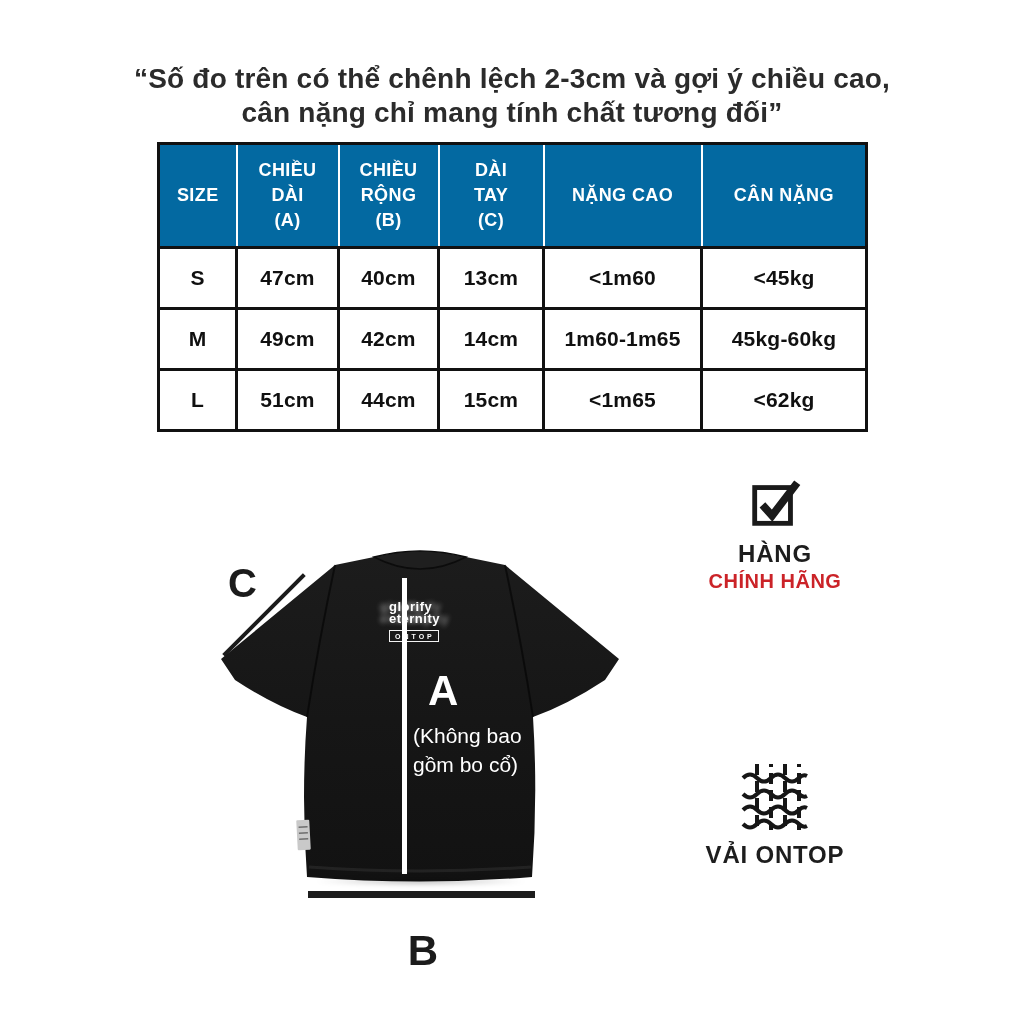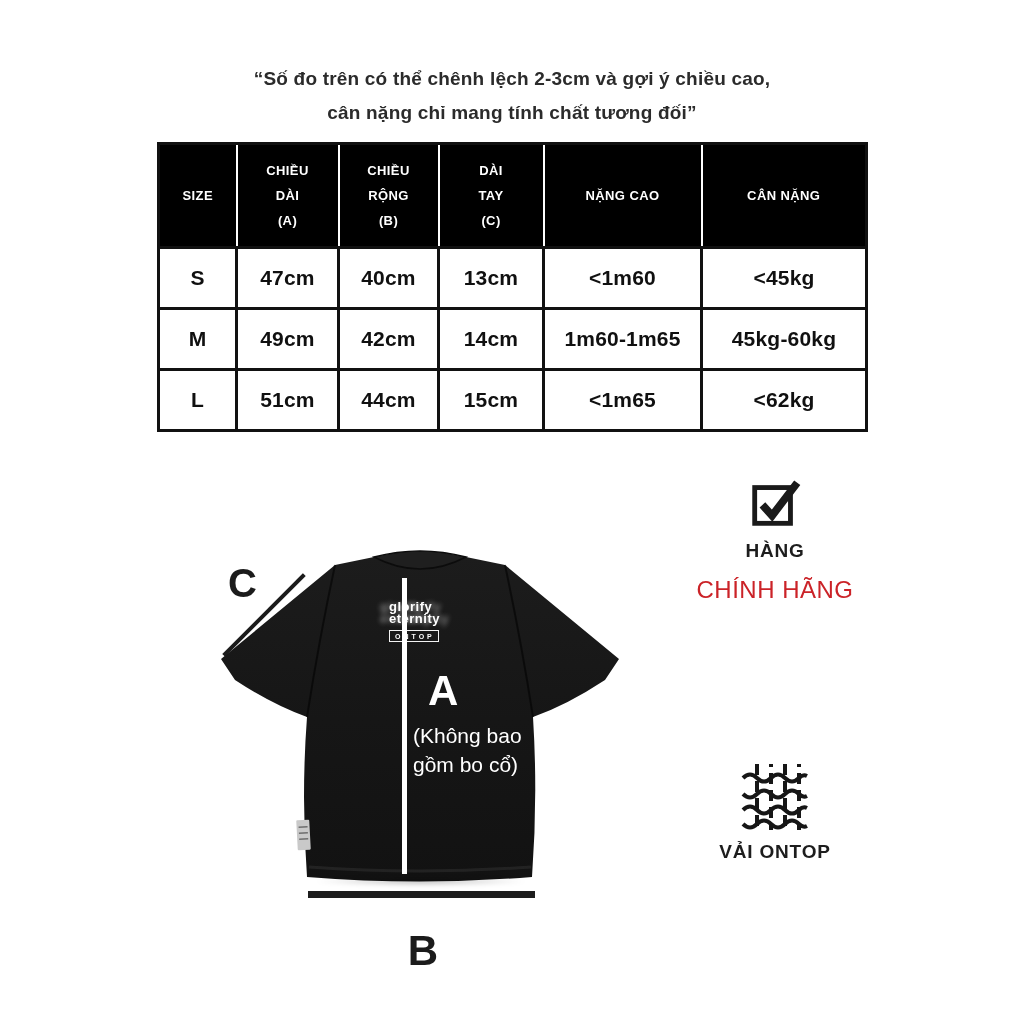--- a/index.html
+++ b/index.html
@@ -5,34 +5,34 @@
   * { margin:0; padding:0; box-sizing:border-box; }
   html,body { background:#ffffff; }
   .canvas {
     position:relative; width:1024px; height:1024px; background:#ffffff;
     font-family:"Liberation Sans", sans-serif; overflow:hidden;
   }
 
   
   .quote {
     position:absolute; top:62px; left:0; width:1024px;
-    text-align:center; font-size:19px; font-weight:600;
+    text-align:center; font-size:28px; font-weight:600;
     color:#2b2b2b; line-height:34px; letter-spacing:0.2px;
   }
 
   
   table.size-table {
     position:absolute; left:157px; top:142px;
     border-collapse:collapse; table-layout:fixed;
     border:3px solid #111;
   }
   table.size-table th {
-    background:#000000; color:#ffffff;
+    background:#0369a1; color:#ffffff;
     border:2px solid #ffffff;
-    font-size:13px; font-weight:700; line-height:25px;
+    font-size:18px; font-weight:700; line-height:25px;
     letter-spacing:0.4px; white-space:pre-line;
     text-align:center; vertical-align:middle;
   }
   table.size-table td {
     border:3px solid #111; background:#ffffff;
     font-size:21px; font-weight:700; color:#101010;
     text-align:center; vertical-align:middle; letter-spacing:0.2px;
   }
   tr.hdr { height:104px; }
   tr.bodyrow { height:61px; }
@@ -92,25 +92,25 @@
 
   
   .badge {
     position:absolute; left:650px; width:250px;
     display:flex; flex-direction:column; align-items:center;
   }
   .badge-1 { top:475px; }
   .badge-2 { top:607px; }
   .badge-3 { top:760px; }
   .badge-title {
-    margin-top:7px; font-size:19px; font-weight:700;
+    margin-top:7px; font-size:24px; font-weight:700;
     color:#1d1d1d; letter-spacing:0.8px; text-align:center;
   }
   .badge-sub {
-    margin-top:14px; font-size:24px; font-weight:400;
+    margin-top:2px; font-size:20px; font-weight:700;
     color:#cb2328; letter-spacing:0.5px; text-align:center;
   }
 </style>
 </head>
 <body>
 
 <div class="canvas">
 
   <div class="quote">
     <div>“Số đo trên có thể chênh lệch 2-3cm và gợi ý chiều cao,</div>

